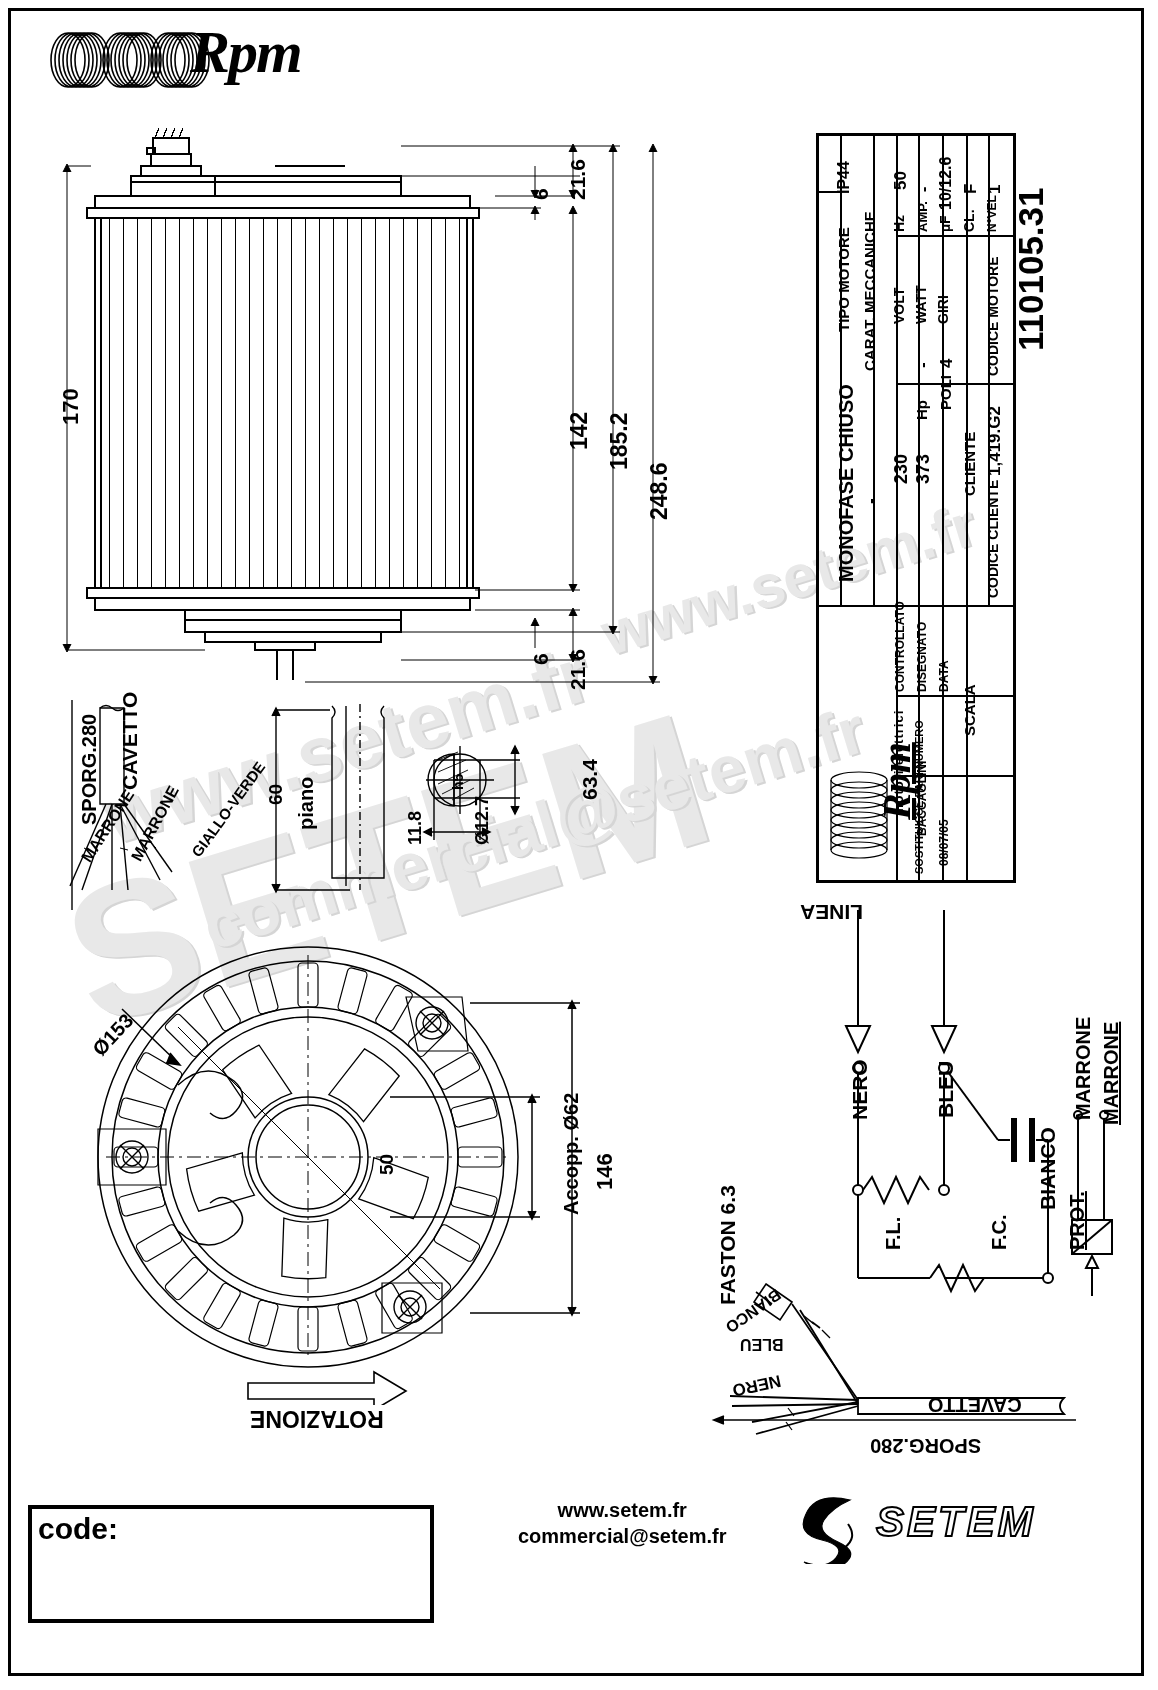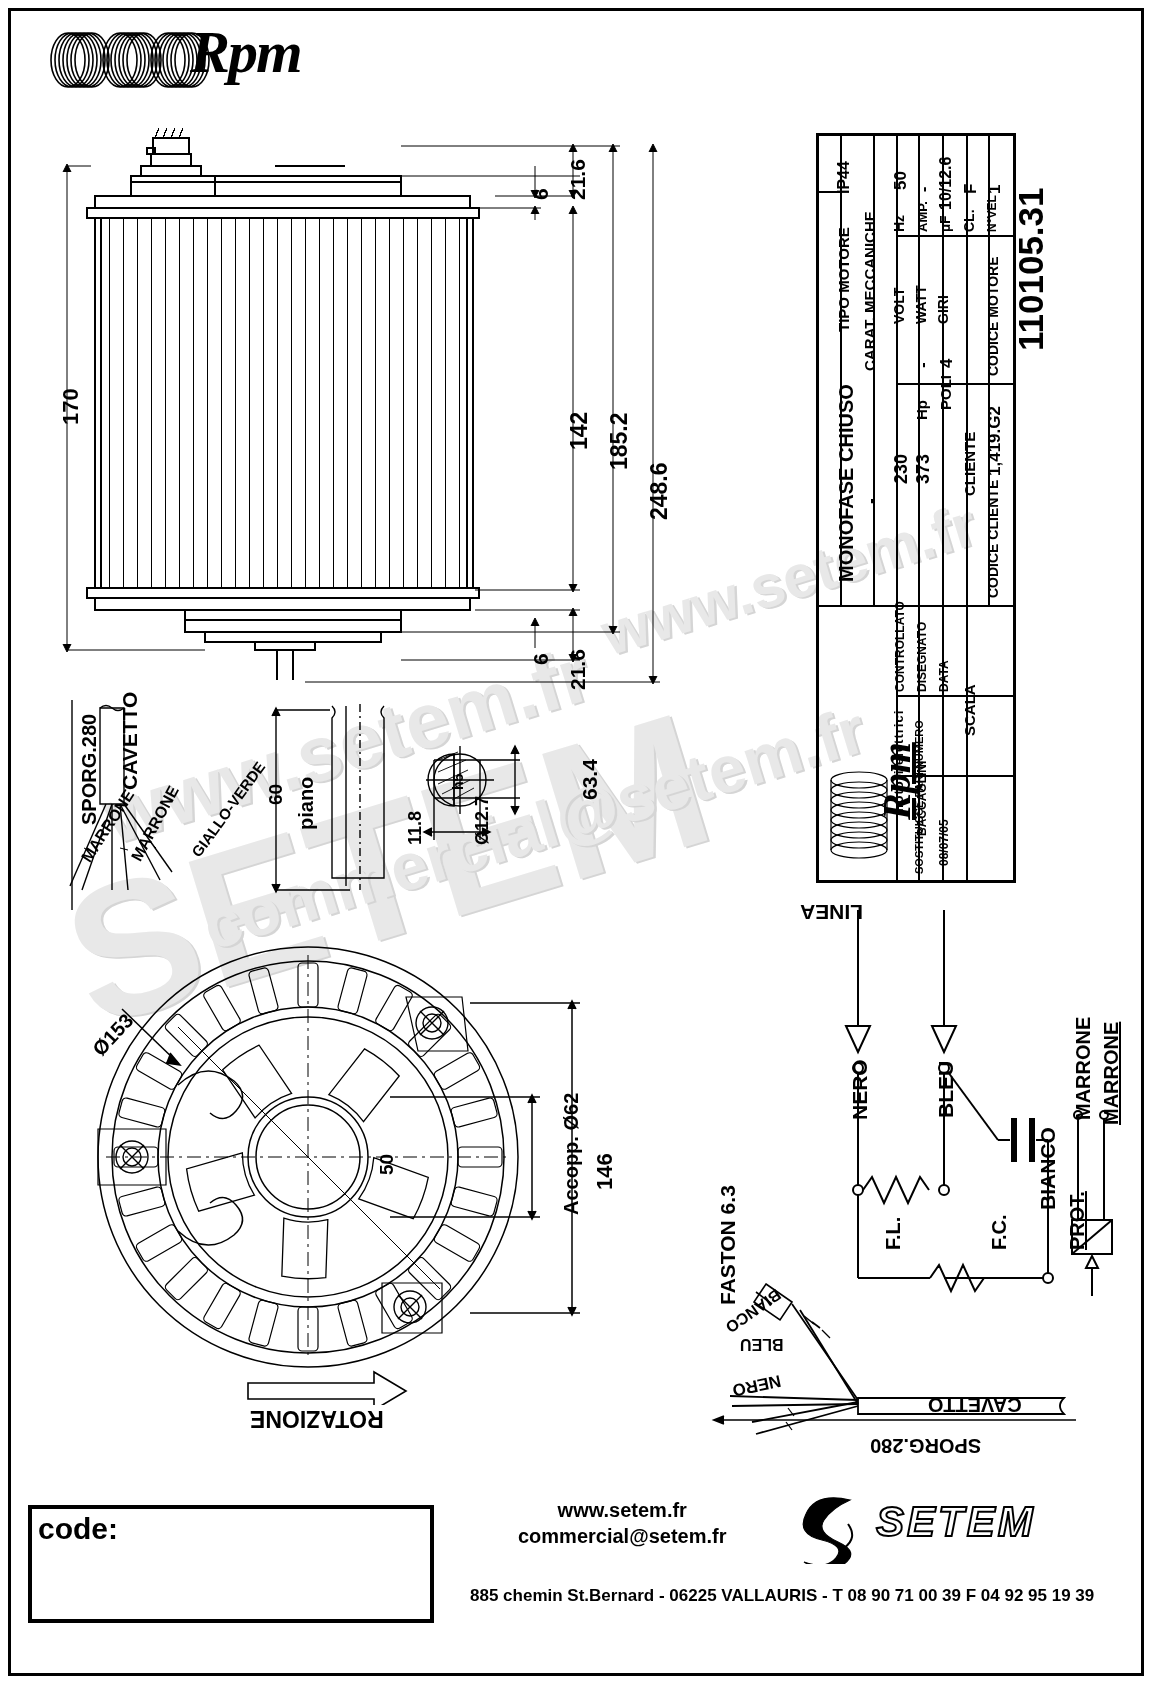--- a/index.html
+++ b/index.html
@@ -603,21 +603,20 @@
     </div>
   </div>
 
   <div class="abs" id="codebox"></div>
   <div class="abs txt" id="code-label">code:</div>
 
   <div class="abs txt" id="site">
     <div>www.setem.fr</div>
     <div>commercial@setem.fr</div>
   </div>
-  <div class="abs txt" id="addr">885 chemin St.Bernard  -  06225 VALLAURIS  -  T 08 90 71 00 39   F 04 92 95 19 39</div>
 
   <div class="abs" id="setem-logo">
     <svg width="86" height="74" viewBox="0 0 86 74">
       <g fill="#000" stroke="#000" stroke-width="1.2">
         <path d="M60 10 q-34 -8 -44 14 q-10 20 16 26 q24 6 14 18 q-10 12 -32 4
                  q22 14 40 2 q16 -12 -6 -22 q-22 -10 -14 -22 q8 -12 26 -20 z" fill="#000"></path>
         <path d="M58 34 q10 14 -4 24" fill="none" stroke-width="2"></path>
         <path d="M22 46 q-8 -14 6 -24" fill="none" stroke-width="2"></path>
       </g>
     </svg>

